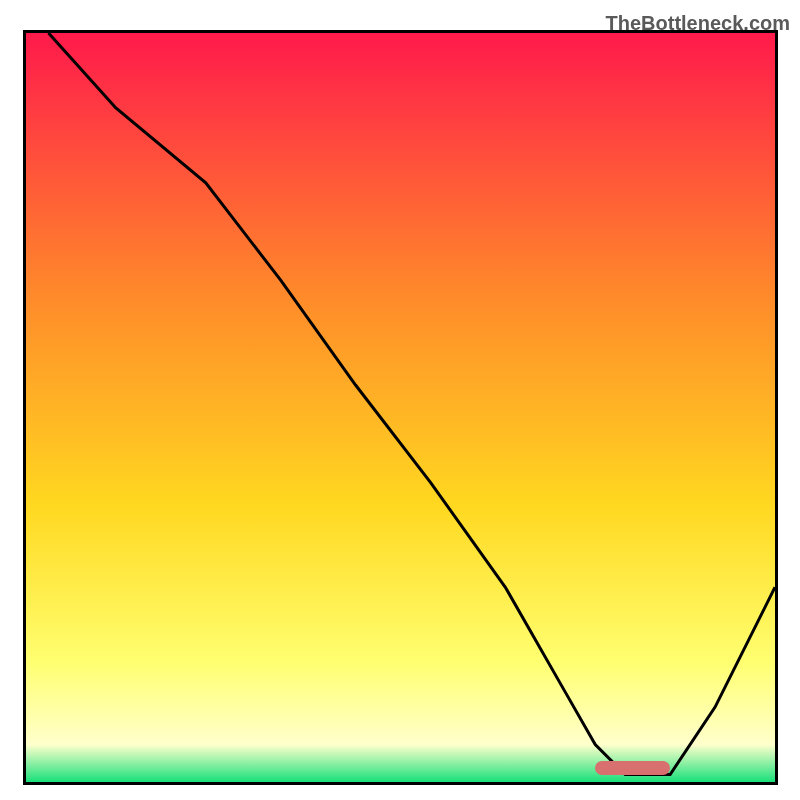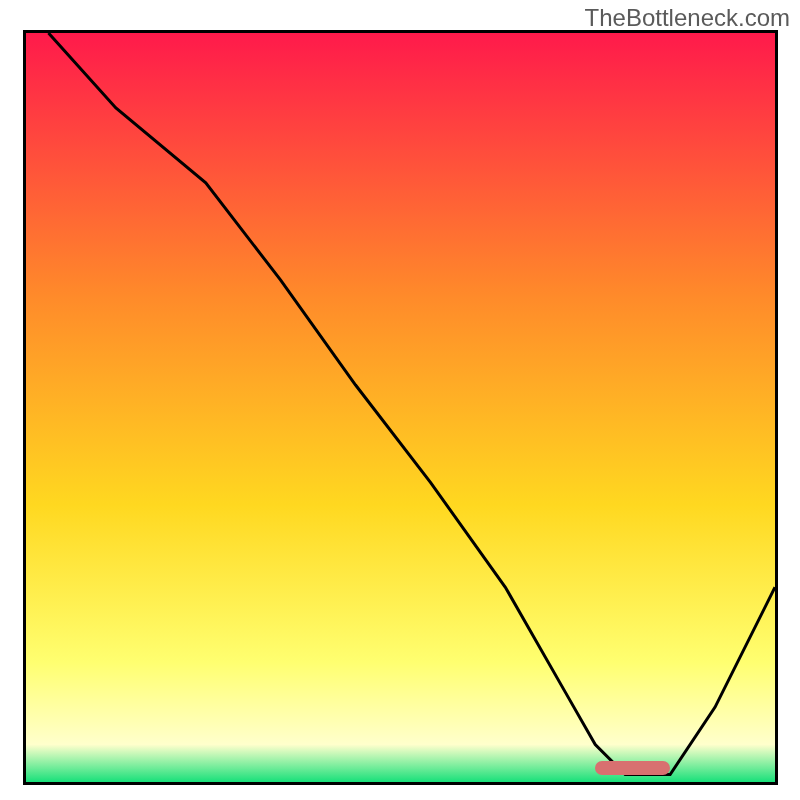--- a/index.html
+++ b/index.html
@@ -11,24 +11,24 @@
     font-family: Arial, Helvetica, sans-serif;
   }
   .frame {
     position: relative;
     width: 800px;
     height: 800px;
     background: #ffffff;
   }
   .watermark {
     position: absolute;
-    top: 4px;
+    top: 12px;
     right: 10px;
-    font-size: 24px;
-    font-weight: normal;
+    font-size: 20px;
+    font-weight: bold;
     color: #5a5a5a;
     font-family: Arial, Helvetica, sans-serif;
     letter-spacing: 0px;
   }
   .plot {
     position: absolute;
     left: 23px;
     top: 30px;
     width: 755px;
     height: 755px;

